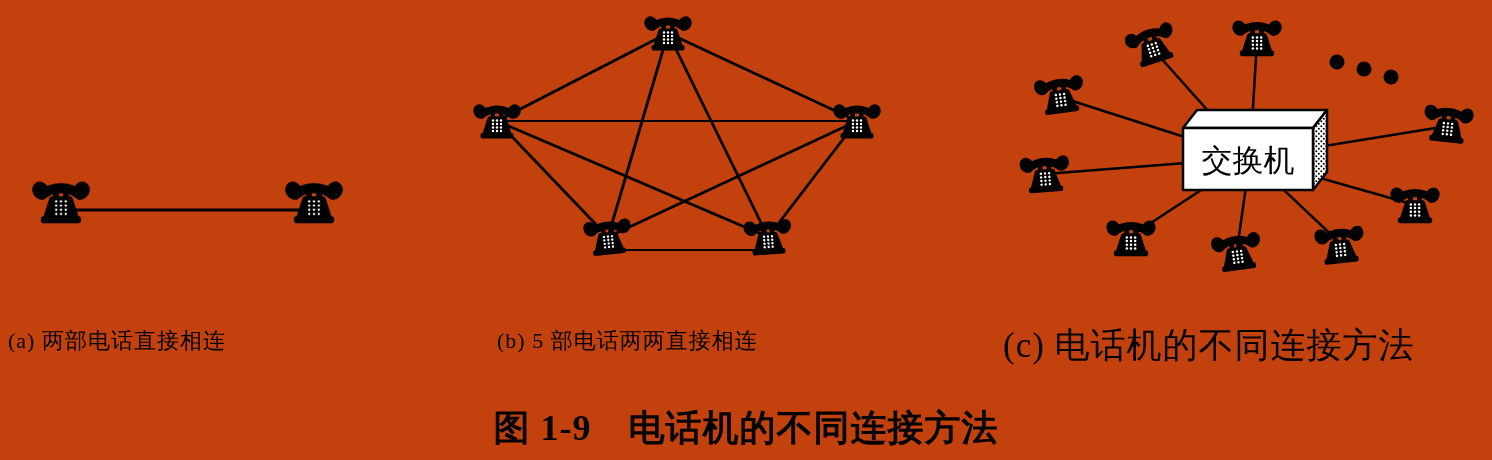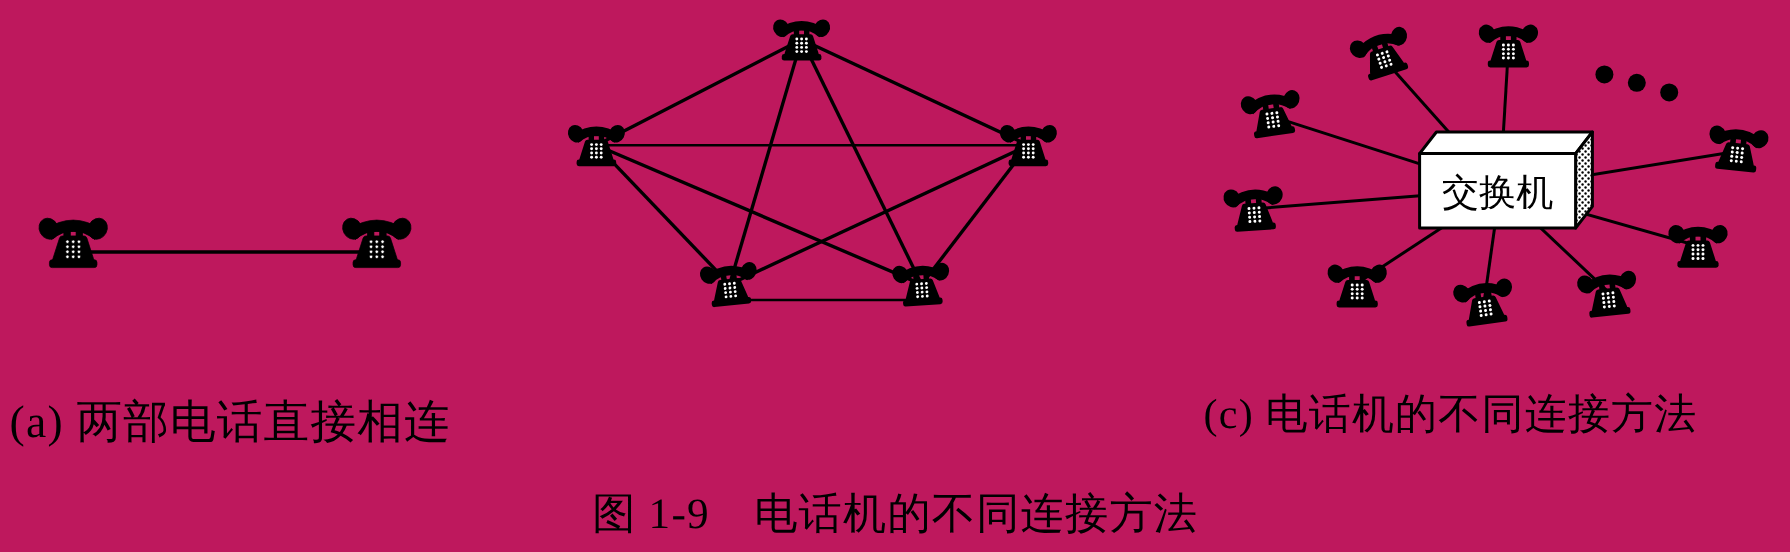--- a/index.html
+++ b/index.html
@@ -1,41 +1,42 @@
 <!DOCTYPE html>
 <html><head>
 <meta charset="utf-8">
 <style>
   html,body{margin:0;padding:0;background:#ffffff;}
   .stage{
     position:relative;
     width:1492px;height:460px;
-    background:#be185d;
+    background:#c2410c;
     font-family:"Liberation Serif","DejaVu Serif",serif;
     color:#000;
     overflow:hidden;
   }
   .diagram{position:absolute;left:0;top:0;}
   .plabel{
     position:absolute;
-    font-size:38px;
+    font-size:22px;
     letter-spacing:1px;
     white-space:nowrap;
     color:#000;
   }
   .label-a{left:8px;top:326px;}
   .label-b{left:497px;top:326px;}
   .label-c{left:1003px;top:322px;font-size:35px;}
   .caption{
     position:absolute;
     left:0;top:404px;width:100%;
     text-align:center;
     font-size:36px;
     letter-spacing:1px;
     white-space:pre;
+    font-weight:bold;
   }
   line,path,rect{shape-rendering:geometricPrecision;}
 </style>
 </head>
 <body>
 
 <div class="stage">
 
   <svg class="diagram" width="1492" height="460" viewBox="0 0 1492 460">
     <defs>
@@ -132,17 +133,18 @@
       <use href="#phone" transform="translate(1045,174) rotate(-4)  scale(0.52) translate(-50,-47)"></use>
       <use href="#phone" transform="translate(1131,238) scale(0.52) translate(-50,-47)"></use>
       <use href="#phone" transform="translate(1237,252) rotate(-8)  scale(0.52) translate(-50,-47)"></use>
       <use href="#phone" transform="translate(1340,245) rotate(-6)  scale(0.52) translate(-50,-47)"></use>
       <use href="#phone" transform="translate(1415,205) scale(0.52) translate(-50,-47)"></use>
       <use href="#phone" transform="translate(1448,124) rotate(6)   scale(0.52) translate(-50,-47)"></use>
     </g>
   </svg>
 
   <div class="plabel label-a">(a) 两部电话直接相连</div>
+  <div class="plabel label-b">(b) 5 部电话两两直接相连</div>
   <div class="plabel label-c">(c) 电话机的不同连接方法</div>
 
   <div class="caption">图 1-9　电话机的不同连接方法</div>
 
 </div>
 
 </body></html>

